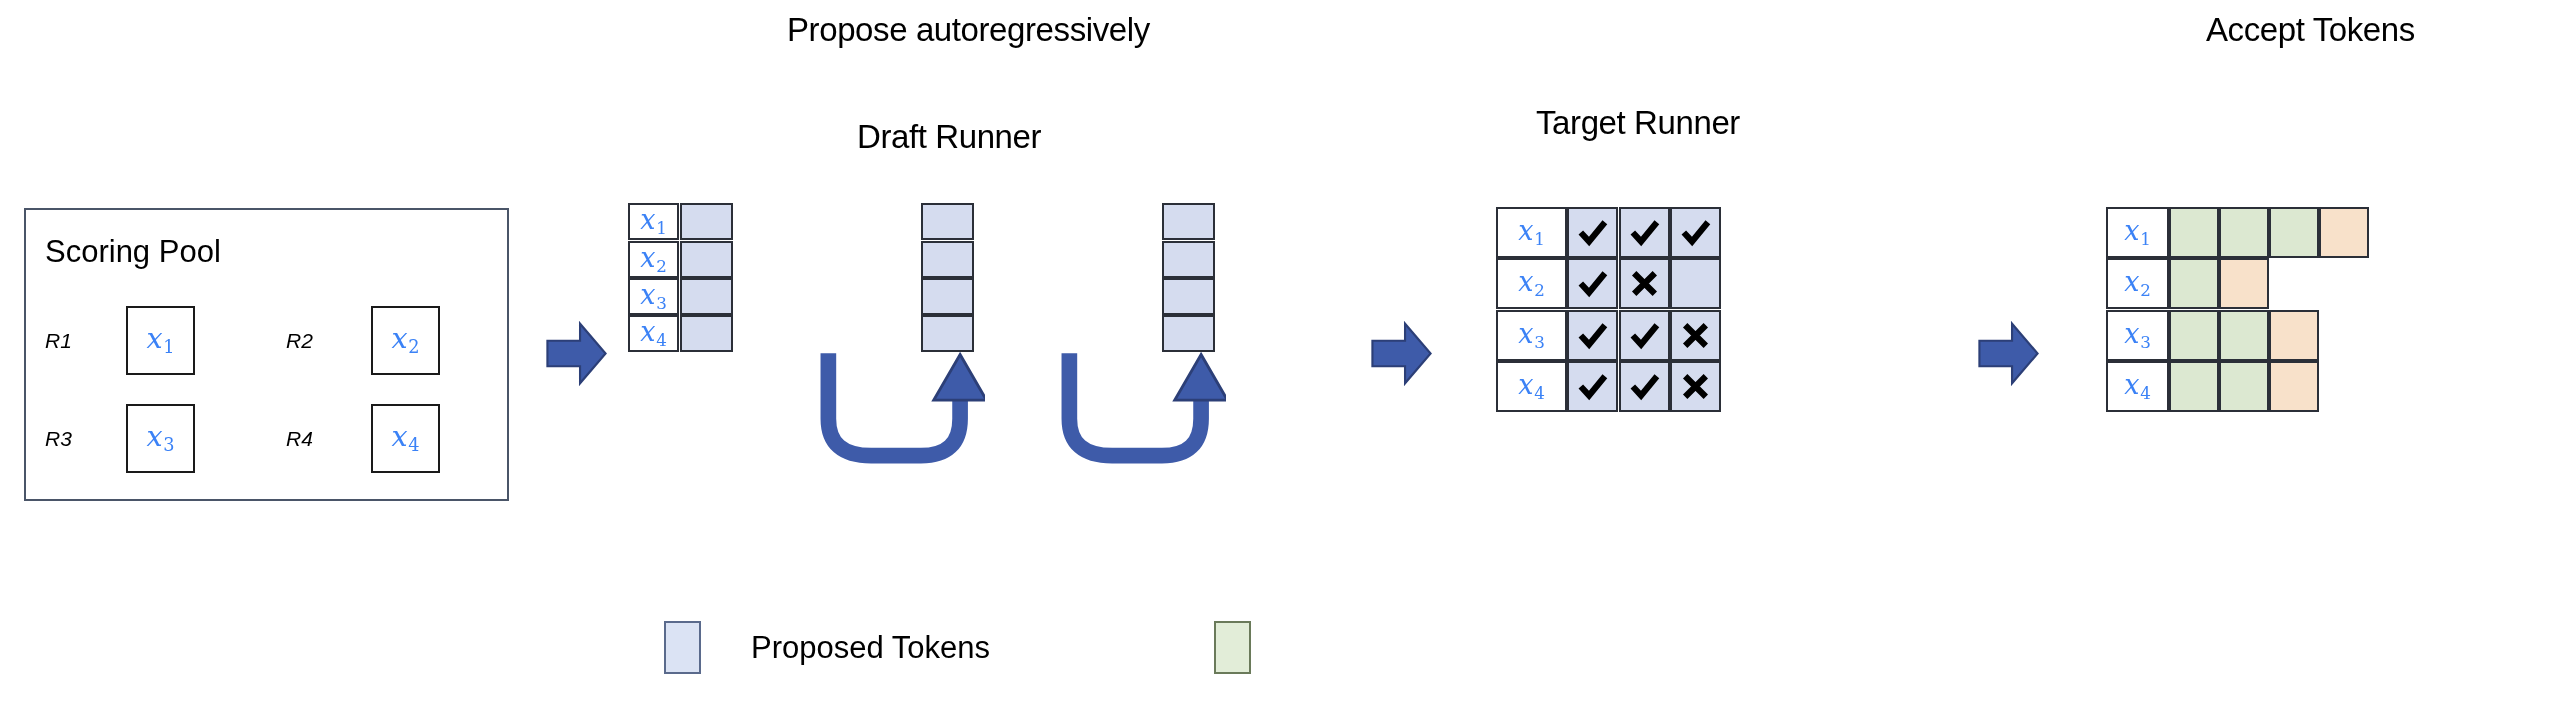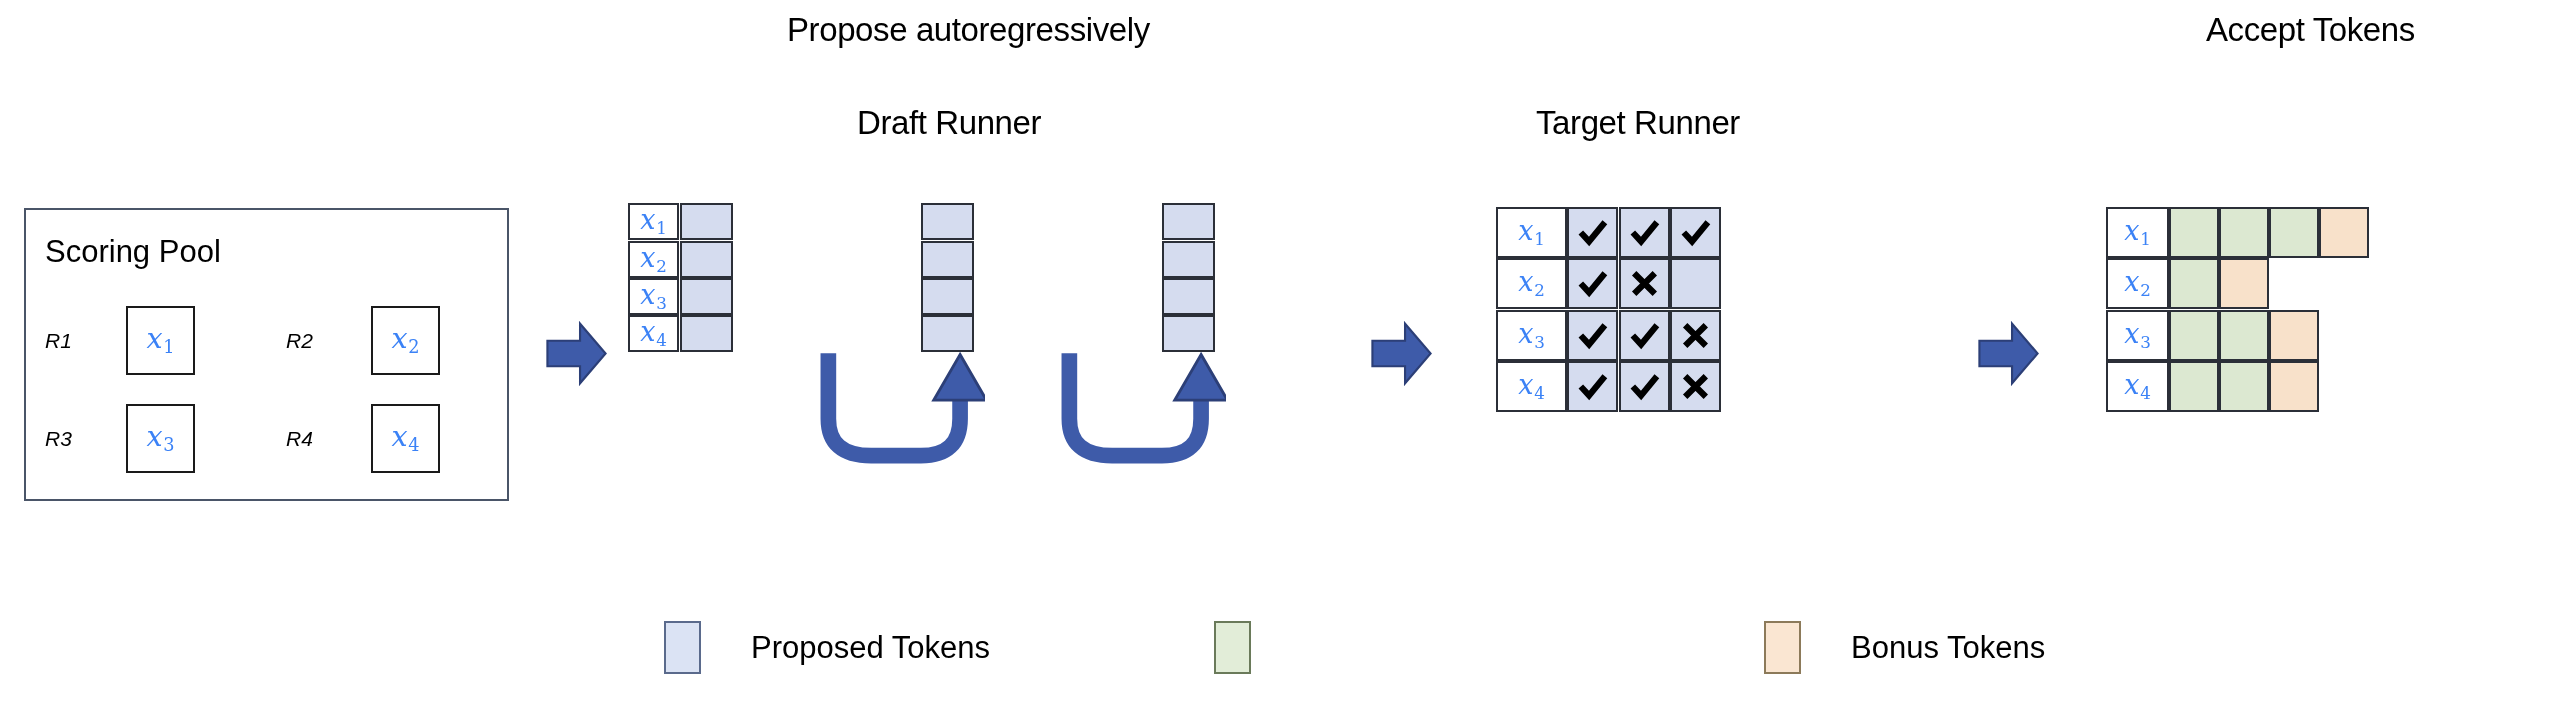--- a/index.html
+++ b/index.html
@@ -173,21 +173,21 @@
 </head>
 <body>
 
 <div id="stage">
 
   <div class="heading" style="left:787px; top:13px;text-align:center;">Propose autoregressively</div>
 
 
   <div class="heading" style="left:2185px; top:13px;margin-left:21px;">Accept Tokens</div>
 
-  <div class="subheading" style="left:857px; top:106px;">Draft Runner</div>
+  <div class="subheading" style="left:857px; top:120px;">Draft Runner</div>
 
   <div class="subheading" style="left:1536px; top:106px;">Target Runner</div>
 
   <div id="request-pool"></div>
 
   <div id="request-pool-title">Scoring Pool</div>
 
   <div class="req-label" style="left:45px; top:330px;">R1</div>
   <div class="req-box" style="left:126px; top:306px;">
     <span class="tok"><span>x</span><sub>1</sub></span>
@@ -364,21 +364,17 @@
 
     <div class="legend-item" style="left:664px; top:5.7px;">
       <span class="legend-swatch proposed"></span>
       <span class="legend-text">Proposed Tokens</span>
     </div>
 
     <div class="legend-item" style="left:1214px; top:5.7px;">
       <span class="legend-swatch accepted"></span>
     </div>
 
-    <div class="legend-item" style="left:1764px; top:5.7px;">
-      <span class="legend-swatch bonus"></span>
-      <span class="legend-text">Bonus Tokens</span>
-    </div>
 
   </div>
 
 </div>
 
 
 </body></html>

